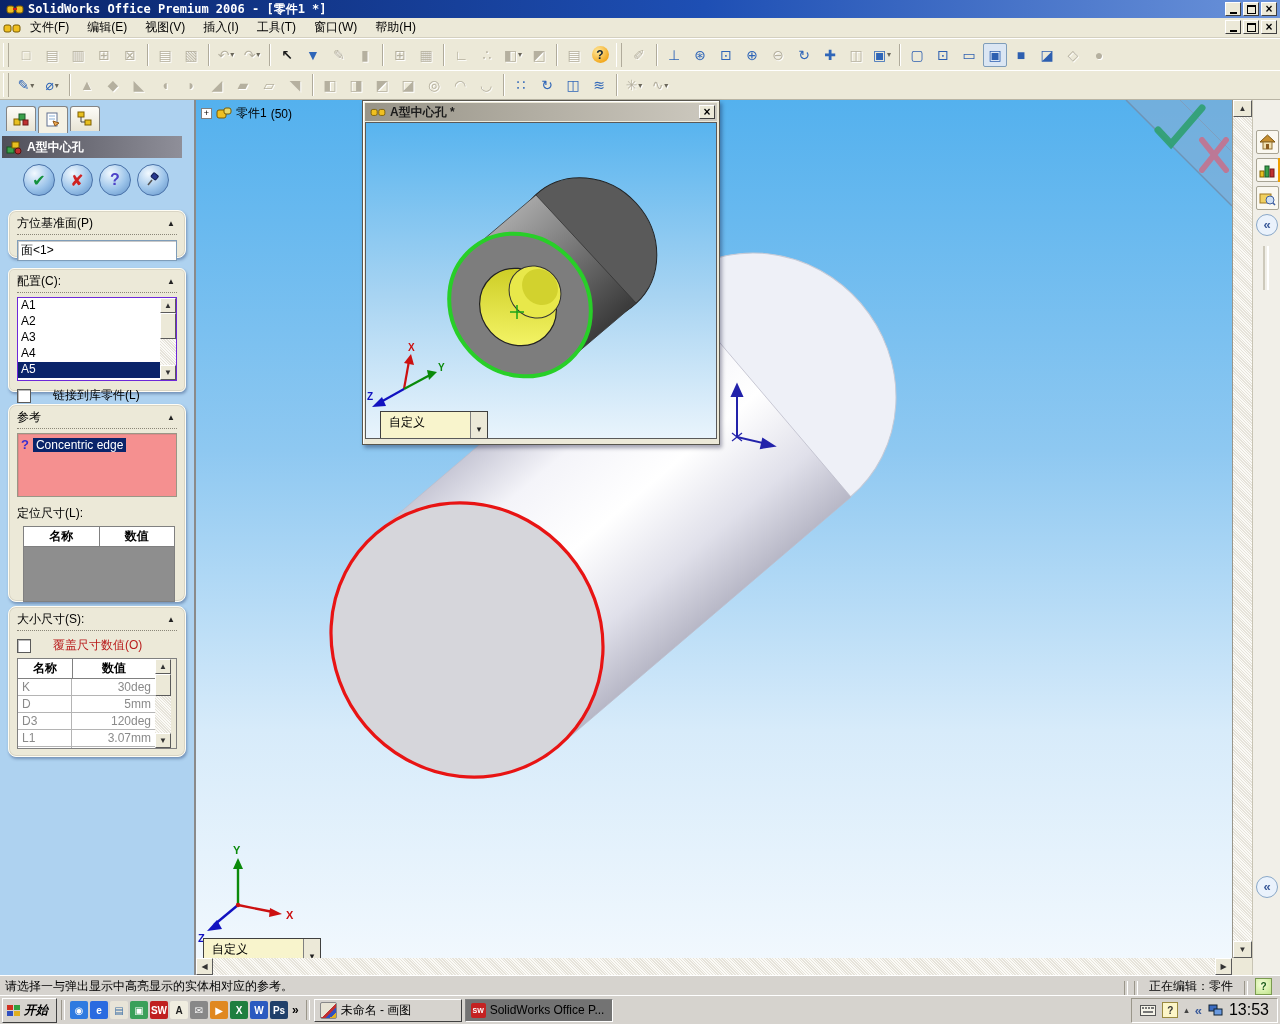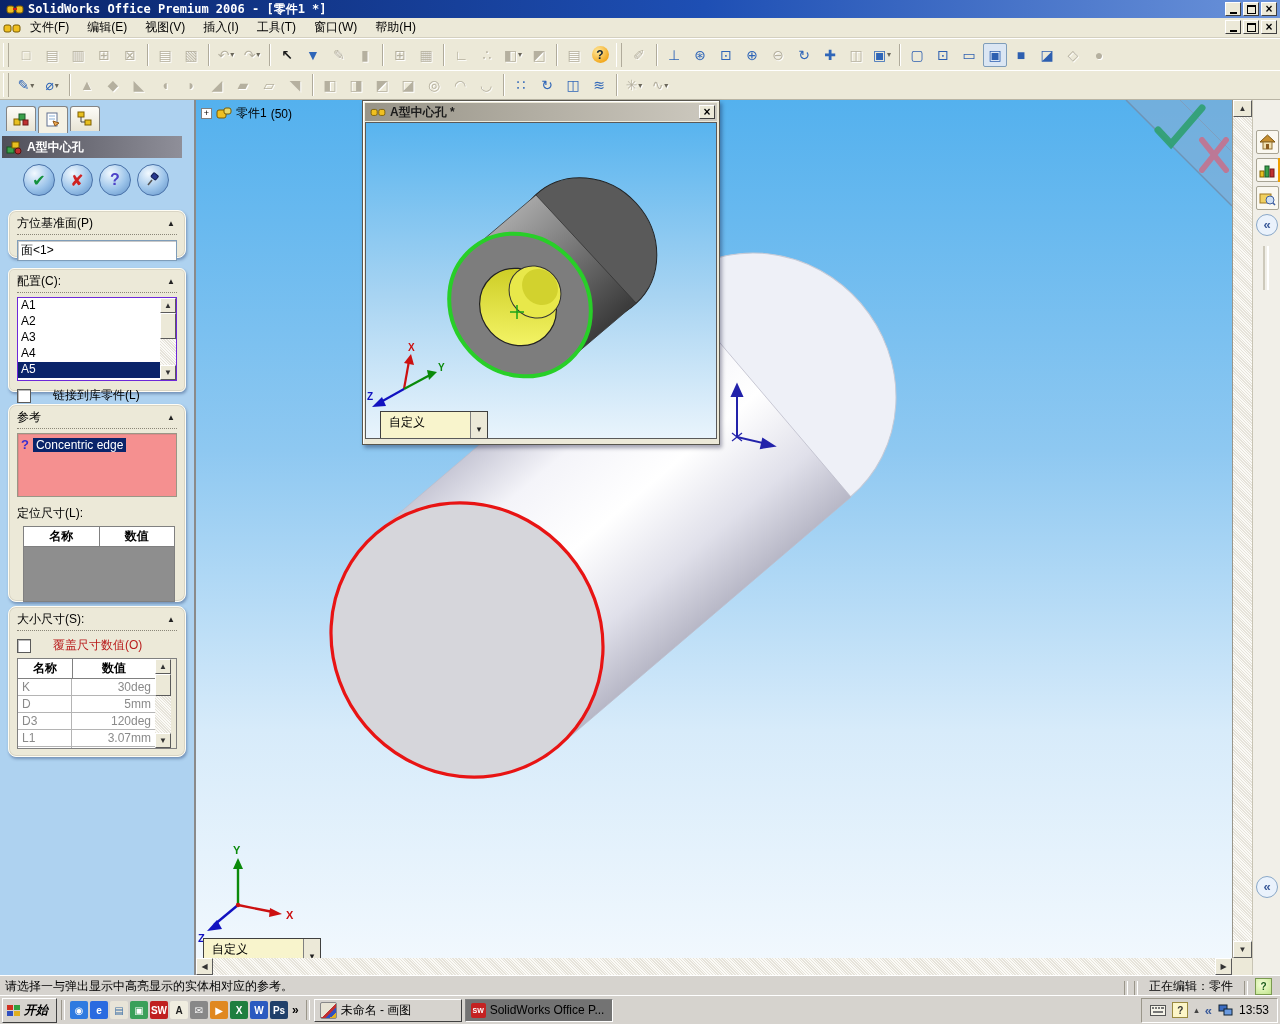--- a/index.html
+++ b/index.html
@@ -159,21 +159,21 @@
     border-bottom-color:#404040;display:flex;align-items:center;gap:4px;padding:0 5px;margin-right:3px;box-sizing:border-box;}
   .task.active{background:#737373;border:1px solid #808080;border-right-color:#fff;border-bottom-color:#fff;}
   .tlabel{white-space:nowrap;overflow:hidden;}
   .ticon{width:15px;height:15px;flex:none;display:flex;align-items:center;justify-content:center;border-radius:2px;font-size:7px;font-weight:bold;}
   .ticon.paint{background:linear-gradient(135deg,#e8e4d4 50%,#c03030 50% 65%,#3050c0 65% 80%,#e0b020 80%);border:1px solid #888;}
   .ticon.solidworks{background:#c42222;color:#fff;}
   .ticon.solidworks::before{content:"SW";}
   .tray{margin-left:auto;height:23px;border:1px solid #9a968a;border-bottom-color:#fff;border-right-color:#fff;
     display:flex;align-items:center;gap:6px;padding:0 8px;margin-right:2px;}
   .trayic{font-size:13px;color:#333;display:flex;align-items:center;}
-  .tray .clock{font-size:12px;color:#000;}
+  .tray .clock{font-size:16px;color:#000;}
   .flag{display:grid;grid-template-columns:6px 6px;grid-template-rows:5px 5px;gap:1px;}
   .flag i{display:block;}
 </style>
 </head>
 <body>
 
 <div id="app">
 
   <div class="titlebar">
     <svg class="swglasses" viewBox="0 0 18 14">

